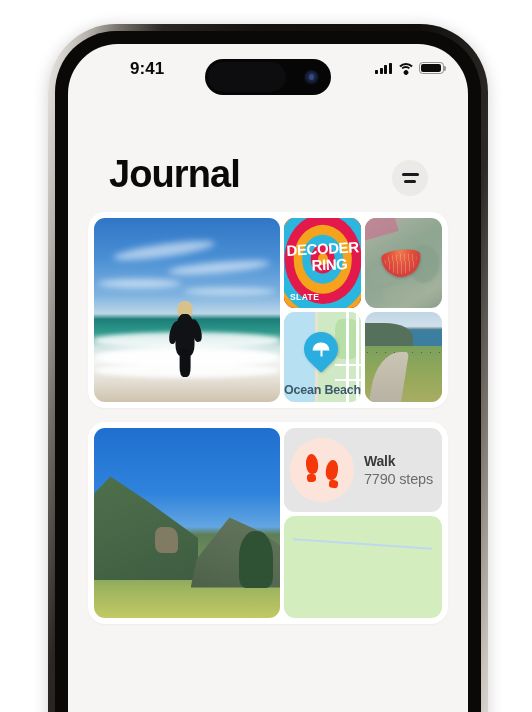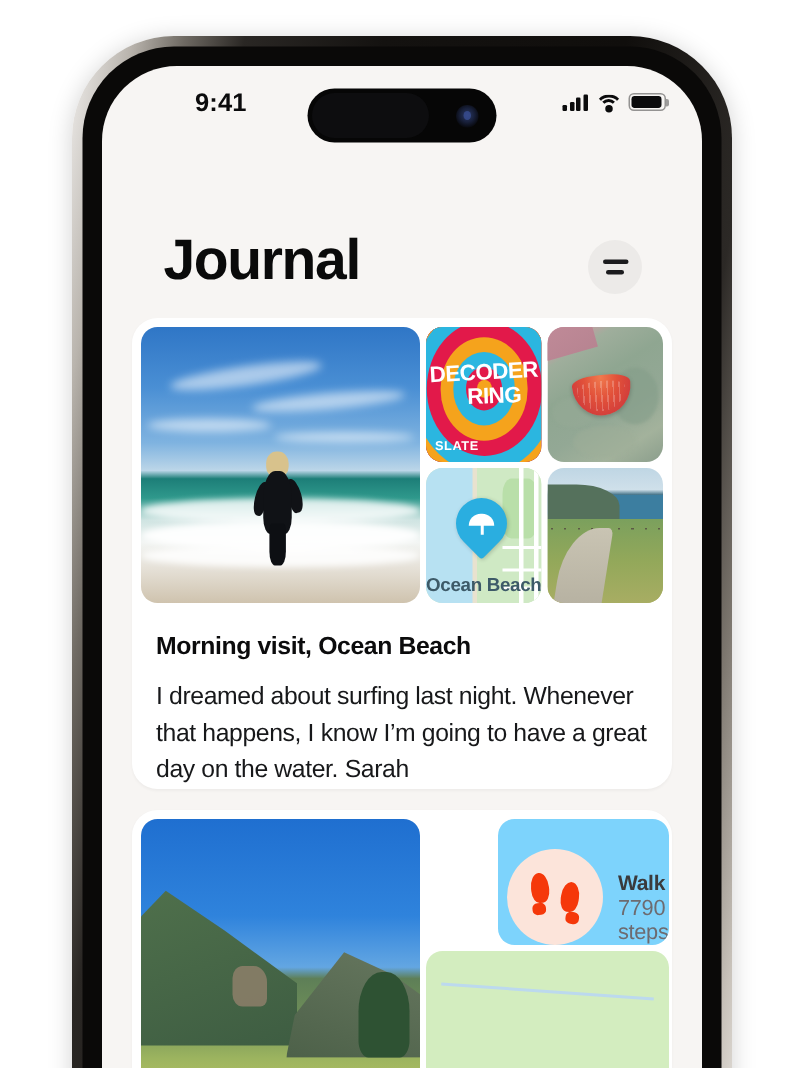--- a/index.html
+++ b/index.html
@@ -213,22 +213,22 @@
   .entry-foot{display:flex;align-items:center;justify-content:space-between;
     margin:15px 16px 0 16px;padding:11px 0 13px 0;border-top:1px solid #e9e7e5;}
   .entry-date{font-size:13.5px;color:#85838a;letter-spacing:-.1px;}
   .more-btn{display:flex;gap:3.4px;align-items:center;background:none;border:none;cursor:pointer;padding:4px 2px;}
   .more-btn i{width:4px;height:4px;border-radius:50%;background:#9a989e;display:block;}
 
   
   .card2-grid{display:flex;gap:4px;padding:6px;}
   .c2-photo{width:186px;height:190px;border-radius:11px;overflow:hidden;flex:none;}
   .c2-side{flex:1;display:flex;flex-direction:column;gap:4px;}
-  .walk{height:84px;border-radius:11px;background:#7dd3fc;display:flex;align-items:flex-end;
-    padding:0 0 0 6px;box-sizing:border-box;overflow:hidden;margin-left:48px;}
+  .walk{height:84px;border-radius:11px;background:#e5e5e5;display:flex;align-items:center;
+    padding:0 0 0 6px;box-sizing:border-box;overflow:hidden;}
   .walk-ico{width:64px;height:64px;border-radius:50%;background:#fce4da;flex:none;
     display:flex;align-items:center;justify-content:center;position:relative;}
   .foot{position:absolute;background:#f5380a;}
   .foot.l{left:16px;top:16px;width:12px;height:20px;border-radius:50% 50% 42% 42%;transform:rotate(-6deg);}
   .foot.lh{left:17px;top:36px;width:9px;height:8px;border-radius:40%;transform:rotate(-6deg);}
   .foot.r{right:16px;top:22px;width:12px;height:20px;border-radius:50% 50% 42% 42%;transform:rotate(8deg);}
   .foot.rh{right:16px;top:42px;width:9px;height:8px;border-radius:40%;transform:rotate(8deg);}
   .walk-txt{margin-left:10px;}
   .walk-name{font-size:14px;font-weight:700;color:#3a3a3c;letter-spacing:-.2px;}
   .walk-steps{font-size:14.5px;color:#6d6b70;margin-top:2px;letter-spacing:-.2px;}
@@ -370,24 +370,20 @@
                       <div class="hill"></div>
                       <div class="field"></div>
                       <div class="fence"></div>
                       <div class="path"></div>
                     </div>
                   </div>
                 </div>
               </div>
             </div>
 
-            <div class="entry-body">
-              <div class="entry-title">Morning visit, Ocean Beach</div>
-              <div class="entry-text">I dreamed about surfing last night. Whenever that happens, I know I’m going to have a great day on the water. Sarah</div>
-            </div>
 
           </div>
 
           <div class="card">
             <div class="card2-grid">
 
               <div class="c2-photo">
                 <div class="ph-mtn">
                   <div class="peakL"></div>
                   <div class="peakR"></div>

